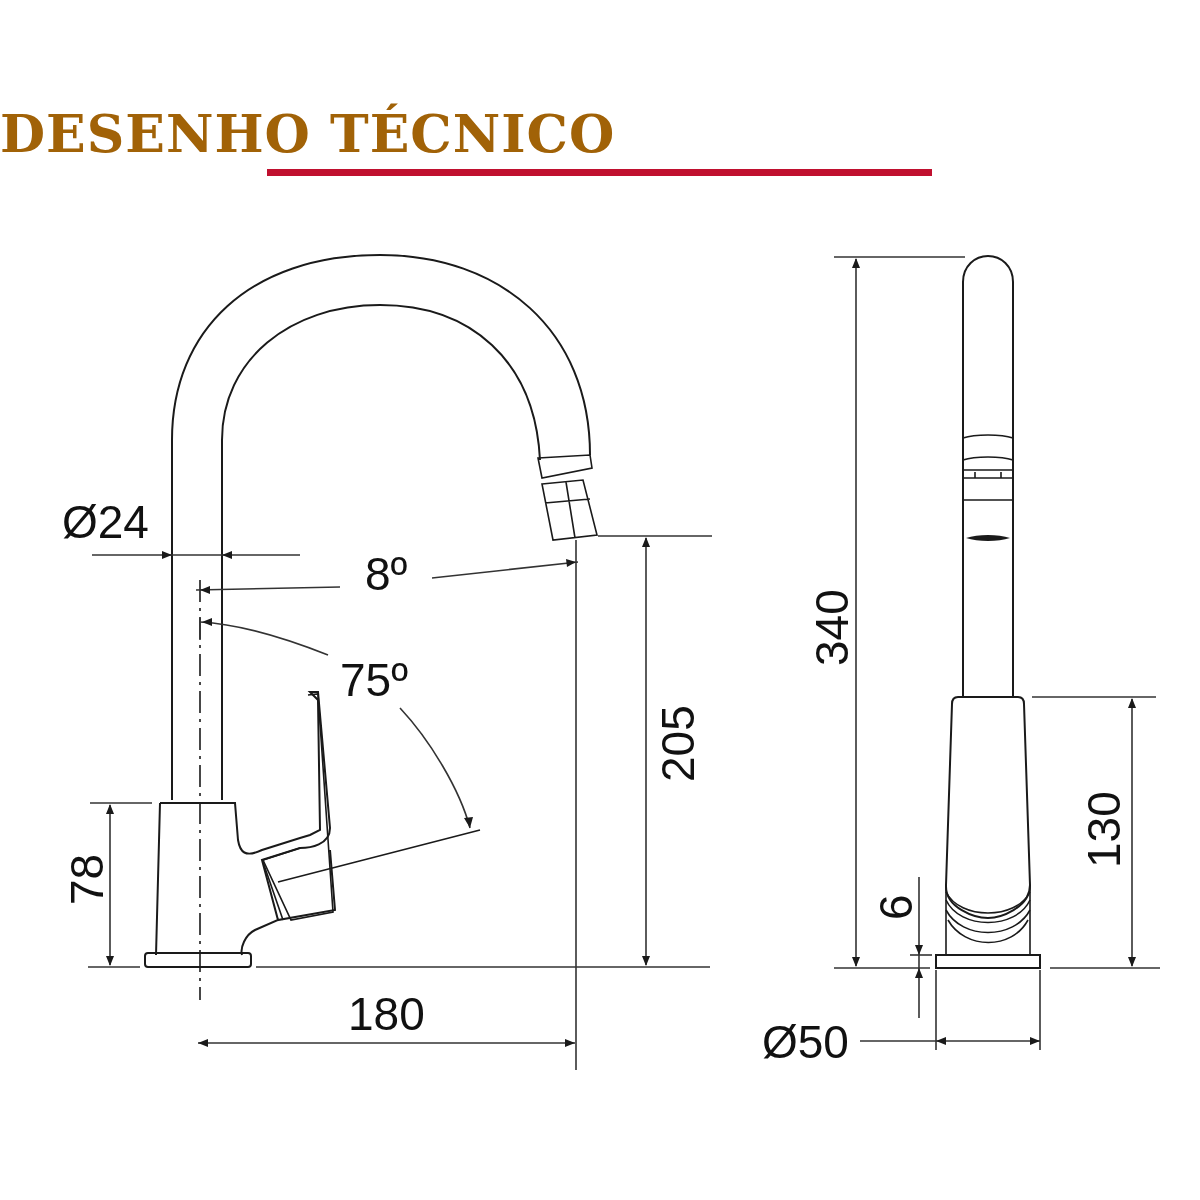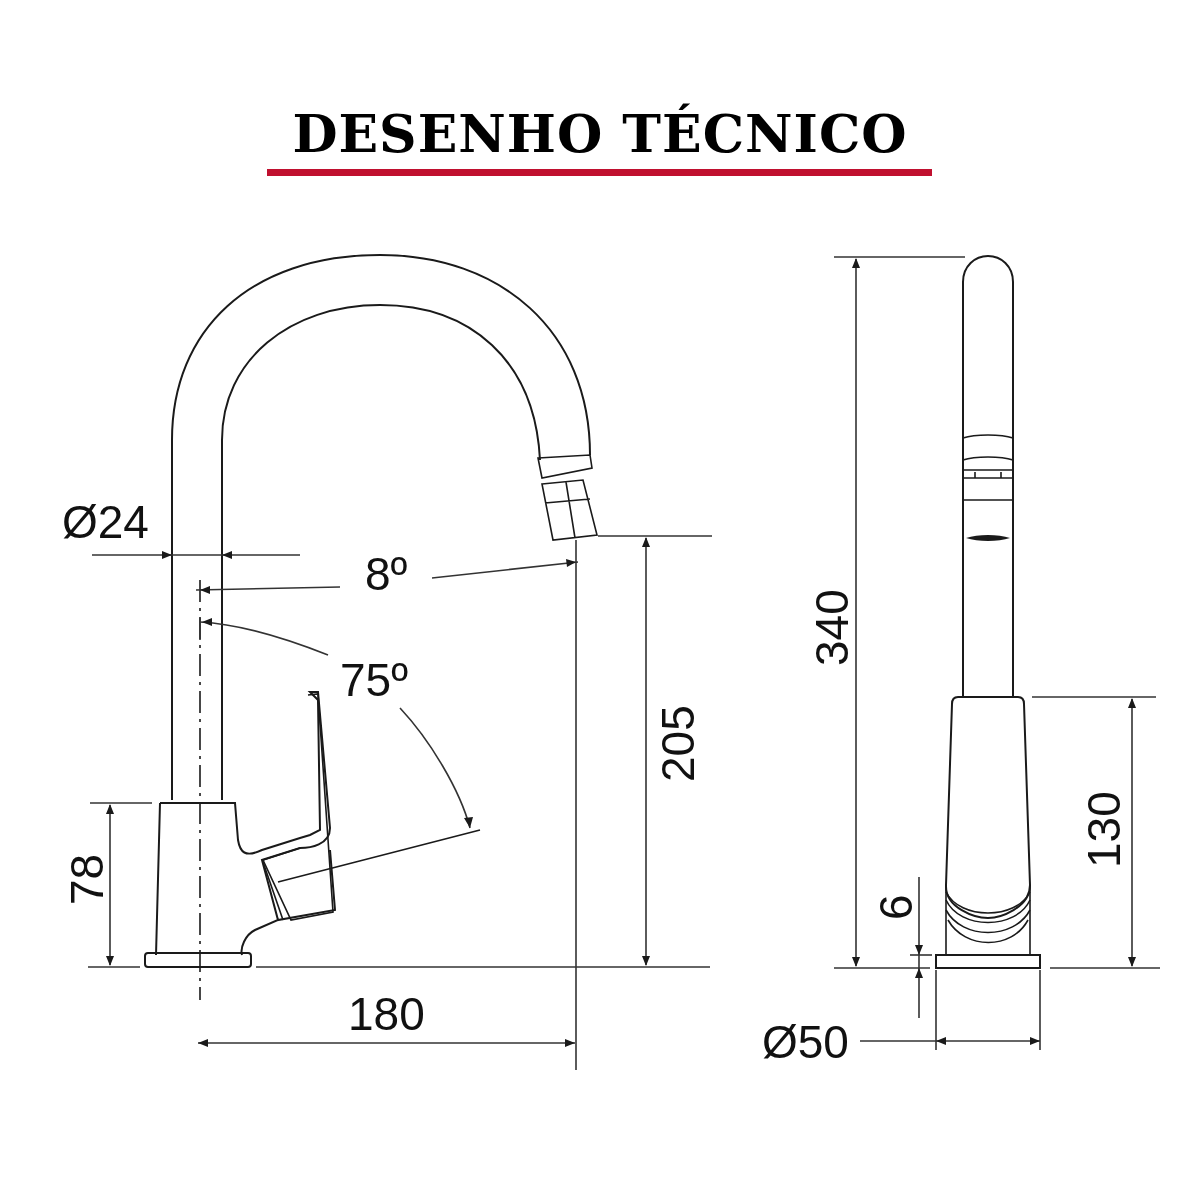--- a/index.html
+++ b/index.html
@@ -1,20 +1,20 @@
 <!DOCTYPE html>
 <html><head>
 <meta charset="utf-8">
 <style>
   html, body { margin: 0; padding: 0; background: #ffffff; }
   body { width: 1200px; height: 1200px; position: relative; overflow: hidden; }
   .title {
-    position: absolute; left: 0; top: 104px; width: 1200px; text-align: center;
+    position: absolute; left: 0; top: 104px; width: 1200px; text-align: left;
     font-family: "DejaVu Serif", serif; font-weight: bold; font-size: 52px;
-    color: #000000; letter-spacing: 1px; line-height: 60px;
+    color: #a16207; letter-spacing: 1px; line-height: 60px;
   }
   .title-rule {
     position: absolute; left: 267px; top: 169px; width: 665px; height: 7px;
   }
   svg.drawing { position: absolute; left: 0; top: 0; }
   .ln { stroke: #1a1a1a; stroke-width: 2; fill: none; }
   .ln-thin { stroke: #1a1a1a; stroke-width: 1.6; fill: none; }
   .dim { stroke: #333333; stroke-width: 1.6; fill: none; }
   .center { stroke: #1a1a1a; stroke-width: 1.6; fill: none; stroke-dasharray: 22 6 3 6; }
   .lbl { font-family: "Liberation Sans", sans-serif; font-size: 46px; fill: #111111; }

